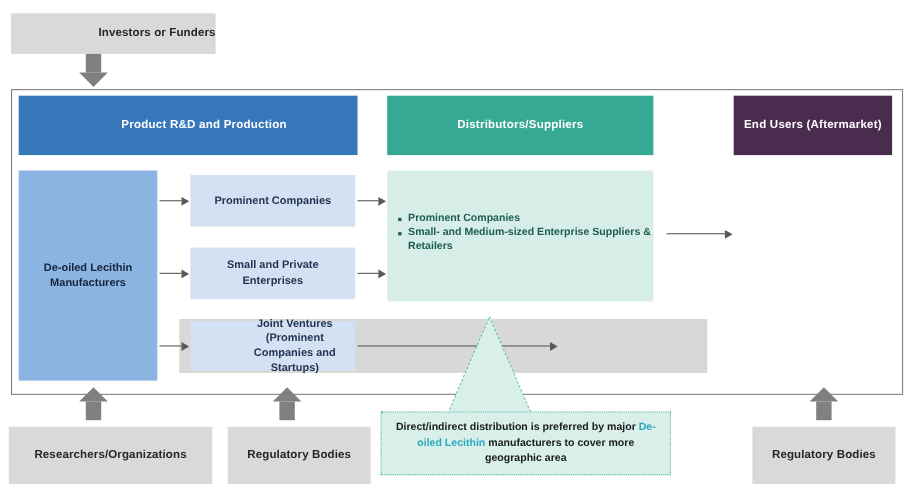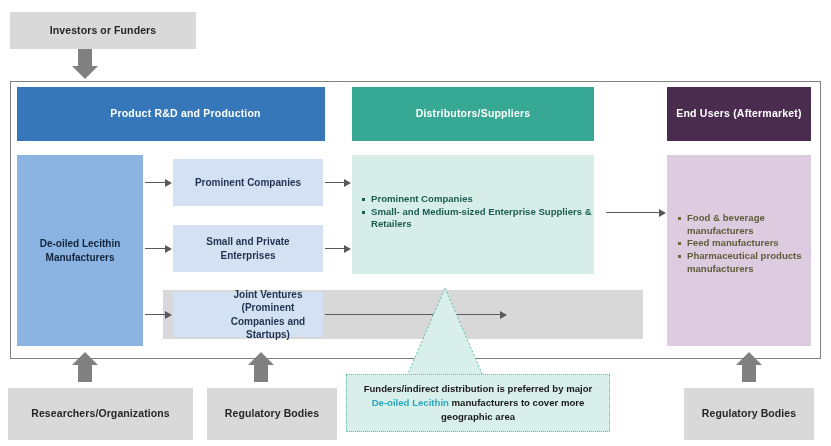--- a/index.html
+++ b/index.html
@@ -165,21 +165,21 @@
     text-align: center;
     padding: 4px 10px;
   }
   .callout .accent { color: #2aa8bd; }
 </style>
 </head>
 <body>
 
 <div class="canvas">
 
-  <div class="abs gray-box" style="left:10px; top:12px; width:186px; height:37px;">
+  <div class="abs gray-box" style="left:10px; top:12px; width:186px; height:37px;justify-content:flex-end;">
     <span>Investors or Funders</span>
   </div>
 
   <div class="block-arrow-down" style="left:72px; top:49px; width:26px;">
     <div class="ba-shaft" style="height:17px;"></div>
     <div class="ba-head-down"></div>
   </div>
 
   <div class="abs frame" style="left:10px; top:81px; width:811px; height:278px;"></div>
 
@@ -245,27 +245,20 @@
       <li>Prominent Companies</li>
       <li style="">Small- and Medium-sized Enterprise Suppliers &amp; Retailers</li>
     </ul>
   </div>
 
   <div class="abs stub-arrow" style="left:606px; top:208px; width:60px; height:9px;">
     <div class="hline"></div>
       <div class="arrowhead-r"></div>
   </div>
 
-  <div class="abs panel-lilac" style="left:667px; top:155px; width:144px; height:191px;">
-    <ul class="bl bl-olive" style="margin:57px 0 0 11px; padding-right:6px;">
-      <li>Food &amp; beverage manufacturers</li>
-      <li>Feed manufacturers</li>
-      <li>Pharmaceutical products manufacturers</li>
-    </ul>
-  </div>
 
   <div class="block-arrow-up" style="left:72px; top:352px; width:26px;">
     <div class="ba-head-up"></div>
     <div class="ba-shaft" style="height:17px;"></div>
   </div>
   <div class="block-arrow-up" style="left:248px; top:352px; width:26px;">
     <div class="ba-head-up"></div>
     <div class="ba-shaft" style="height:17px;"></div>
   </div>
   <div class="block-arrow-up" style="left:736px; top:352px; width:26px;">
@@ -284,17 +277,17 @@
   <div class="abs gray-box" style="left:684px; top:388px; width:130px; height:52px;">
     <span>Regulatory Bodies</span>
   </div>
 
   <svg class="abs" style="left:405px; top:288px; width:80px; height:90px; overflow:visible;" viewBox="0 0 80 90">
     <polygon points="40,0 78,88 2,88" fill="#d9efe9" stroke="#5cbfab" stroke-width="1" stroke-dasharray="2 2"></polygon>
   </svg>
 
   <div class="abs callout" style="left:346px; top:374px; width:264px; height:58px;">
     <div>
-      <span>Funders/indirect distribution is preferred by major </span><span class="accent">De-oiled Lecithin</span><span> manufacturers to cover more geographic area</span>
+      <span>Direct/indirect distribution is preferred by major </span><span class="accent">De-oiled Lecithin</span><span> manufacturers to cover more geographic area</span>
     </div>
   </div>
 
 </div>
 
 </body></html>

